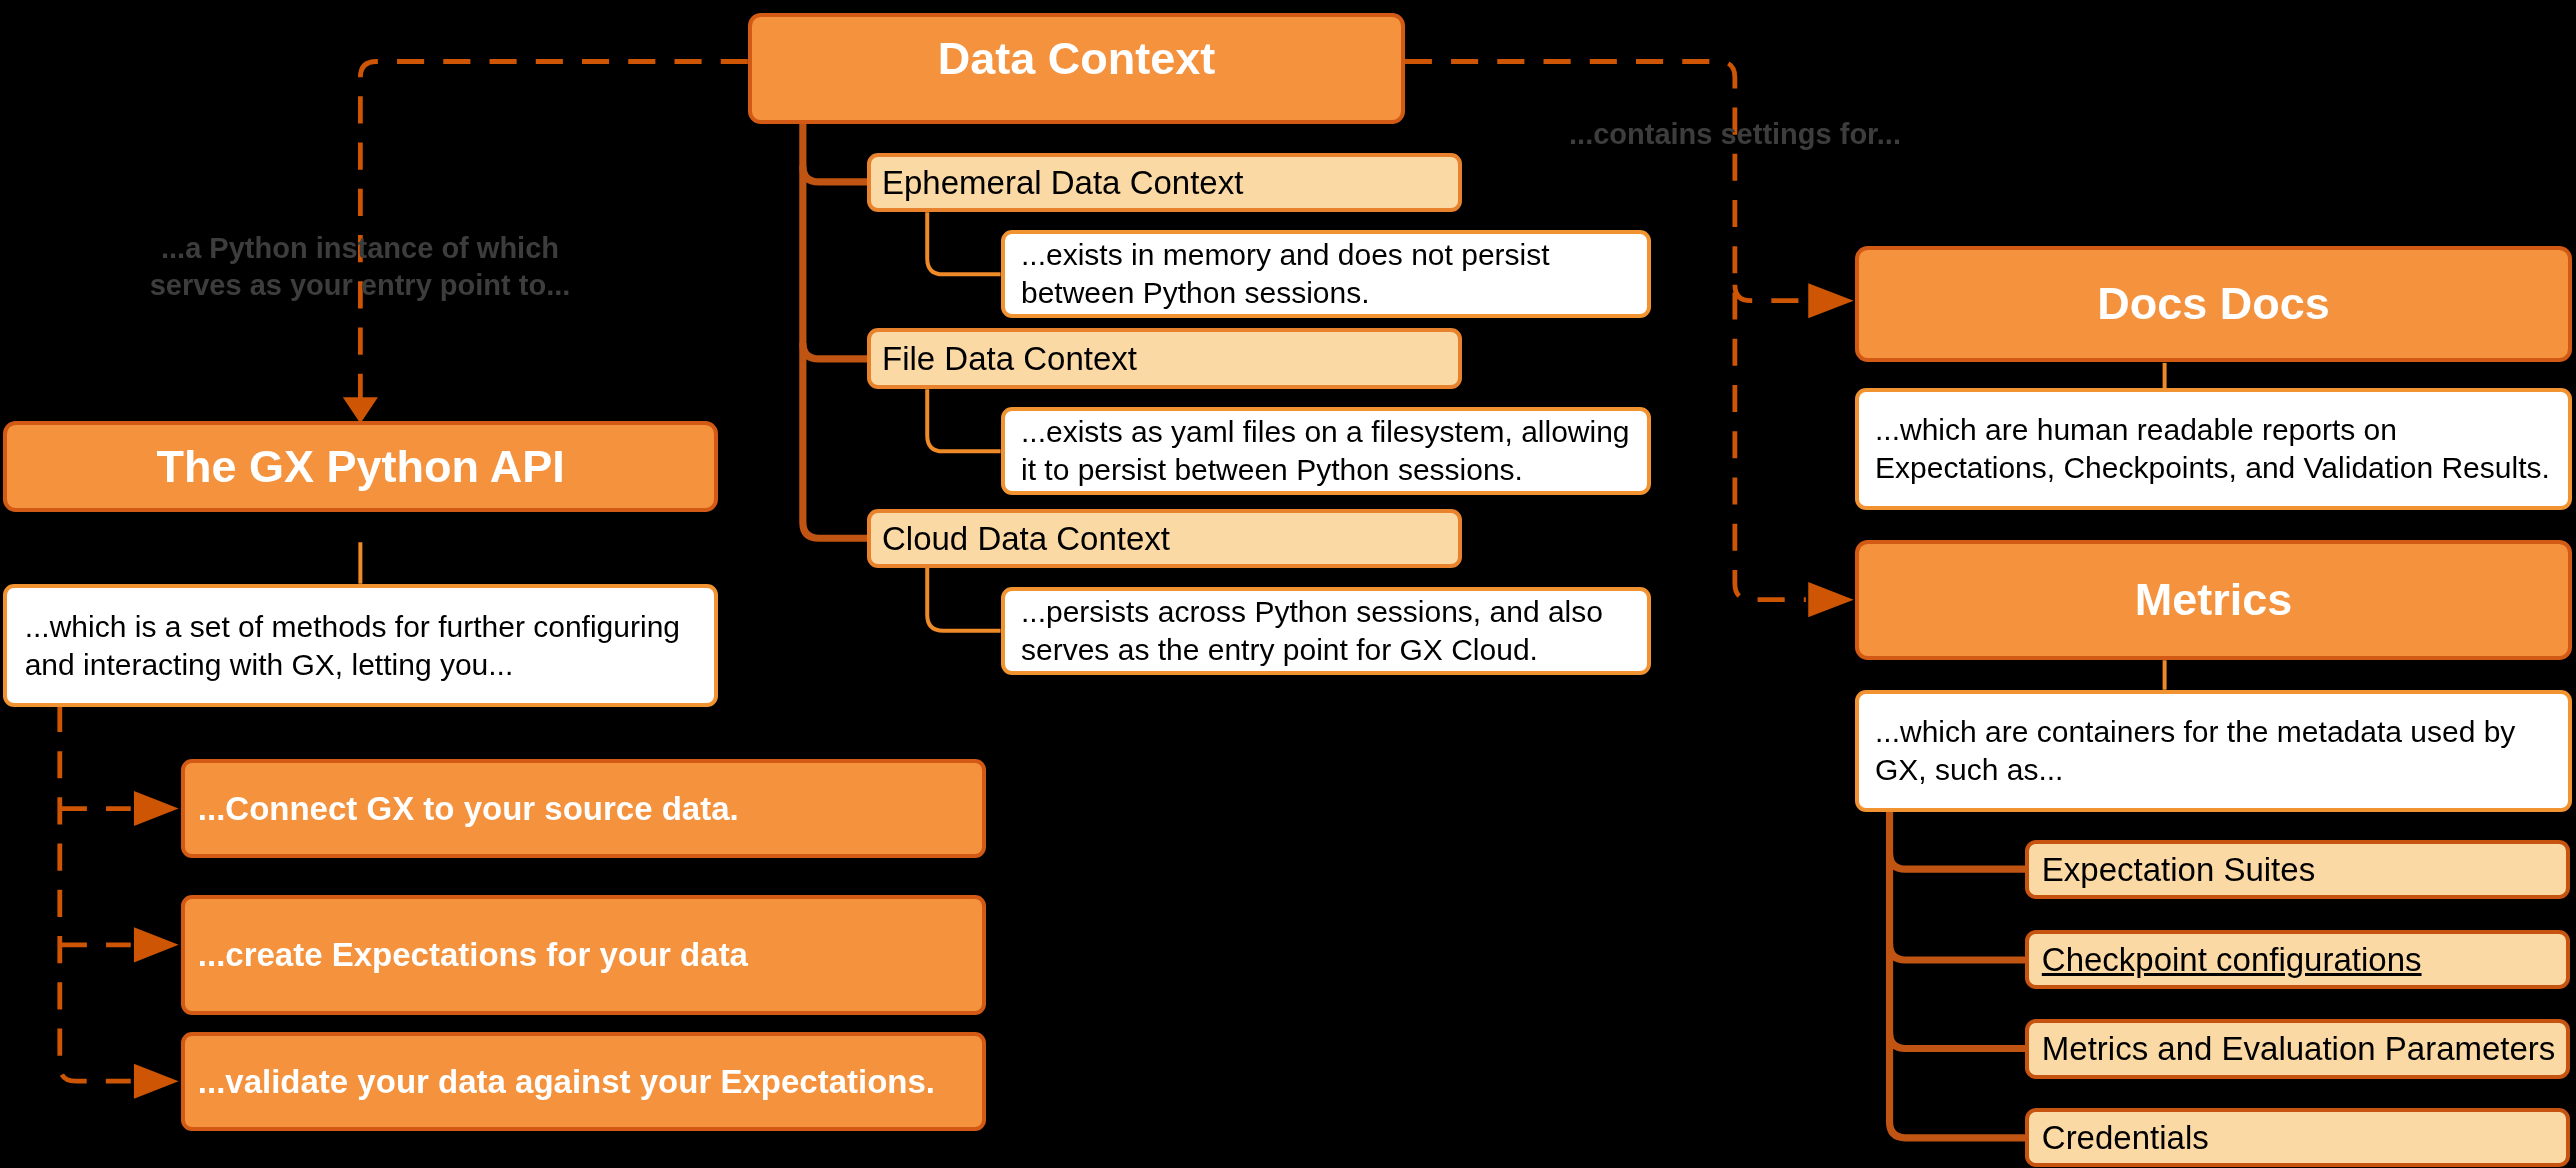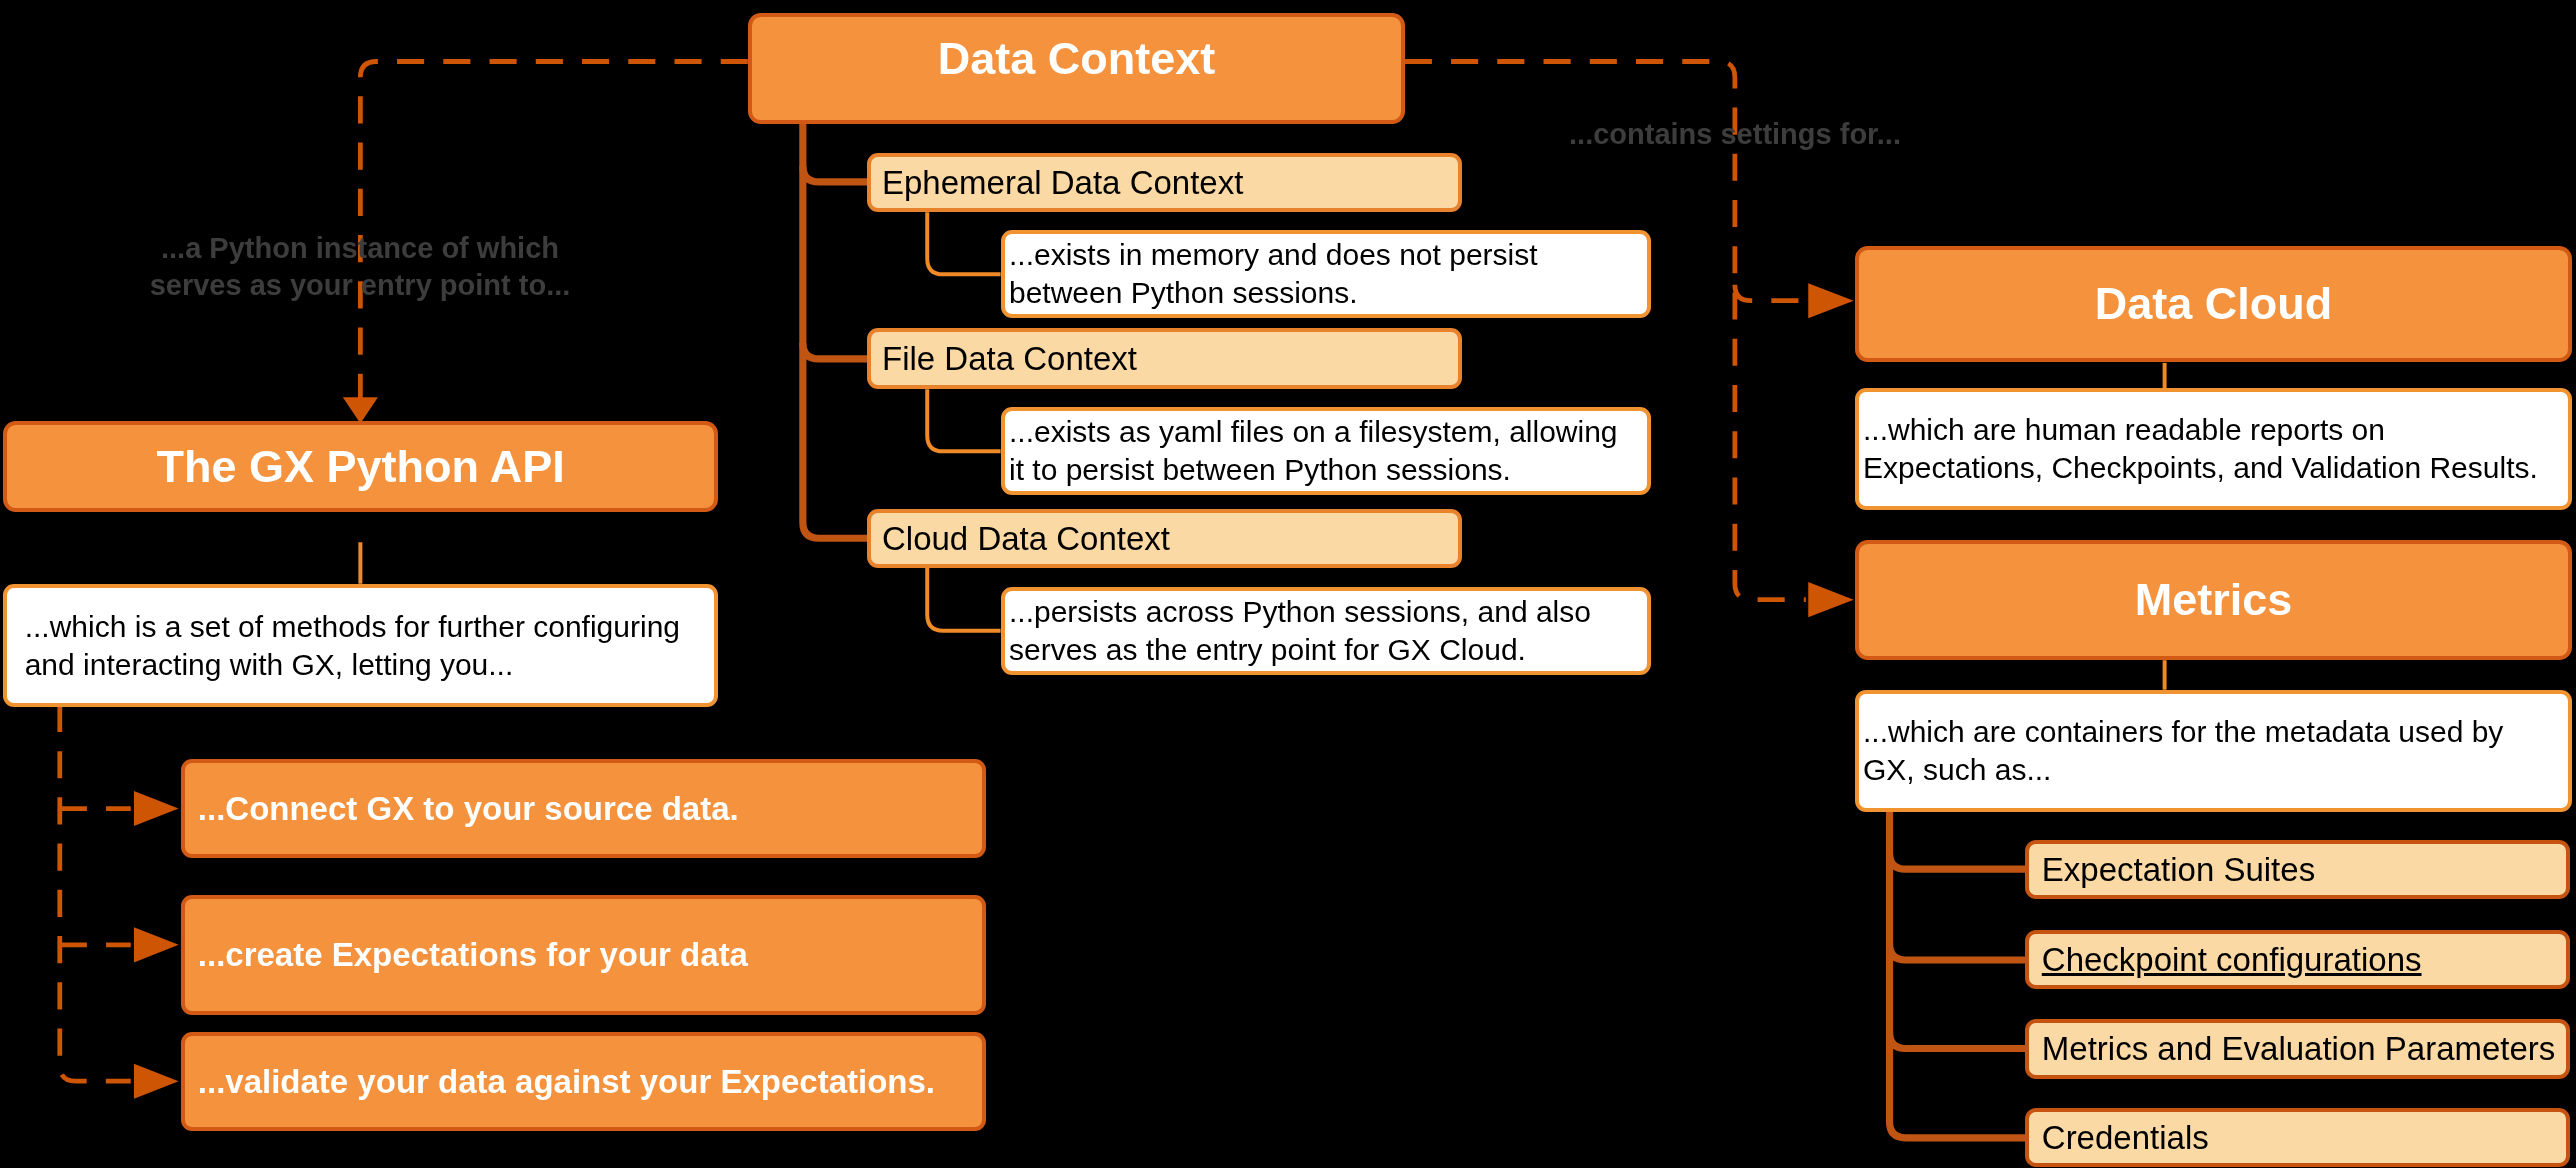--- a/index.html
+++ b/index.html
@@ -31,21 +31,21 @@
   .light{
     background:var(--c-light);border:4px solid var(--c-light-bd);border-radius:11px;
     color:var(--c-black);font-size:33px;justify-content:flex-start;padding-left:11px;
   }
   .child{
     background:var(--c-light);border:4px solid var(--c-child-bd);border-radius:11px;
     color:var(--c-black);font-size:33px;justify-content:flex-start;padding-left:12.8px;
   }
   .desc{
     background:var(--c-white);border:4px solid var(--c-white-bd);border-radius:11px;
-    color:var(--c-black);font-size:30px;line-height:38px;justify-content:flex-start;padding-left:4px;
+    color:var(--c-black);font-size:30px;line-height:38px;justify-content:flex-start;padding-left:16px;
   }
   .edge-label{
     position:absolute;color:var(--c-gray);font-weight:bold;font-size:29px;line-height:37px;text-align:center;
   }
   
   #dc  {left:748px; top:12.8px;  width:657px; height:111px; padding-bottom:19px;}
   #gx  {left:3.2px;   top:421px; width:715px; height:91px;}
   #gxd {left:3.2px;   top:584px; width:715px; height:123px; padding-left:17.5px;}
   #act0{left:181px; top:759px;  width:805px;height:99px;}
   #act1{left:181px; top:895px; width:805px;height:120px;}
@@ -143,21 +143,21 @@
       </div>
     </div>
   <div id="ctx2" class="node light">Cloud Data Context</div>
   <div id="ctxd2" class="node desc">
       <div>
         <div>...persists across Python sessions, and also</div>
         <div>serves as the entry point for GX Cloud.</div>
       </div>
     </div>
 
-  <div id="dd" class="node big">Data Cloud</div>
+  <div id="dd" class="node big">Docs Docs</div>
   <div id="ddd" class="node desc">
       <div>
         <div>...which are human readable reports on</div>
         <div>Expectations, Checkpoints, and Validation Results.</div>
       </div>
     </div>
 
   <div id="st" class="node big">Metrics</div>
   <div id="std" class="node desc">
       <div>

